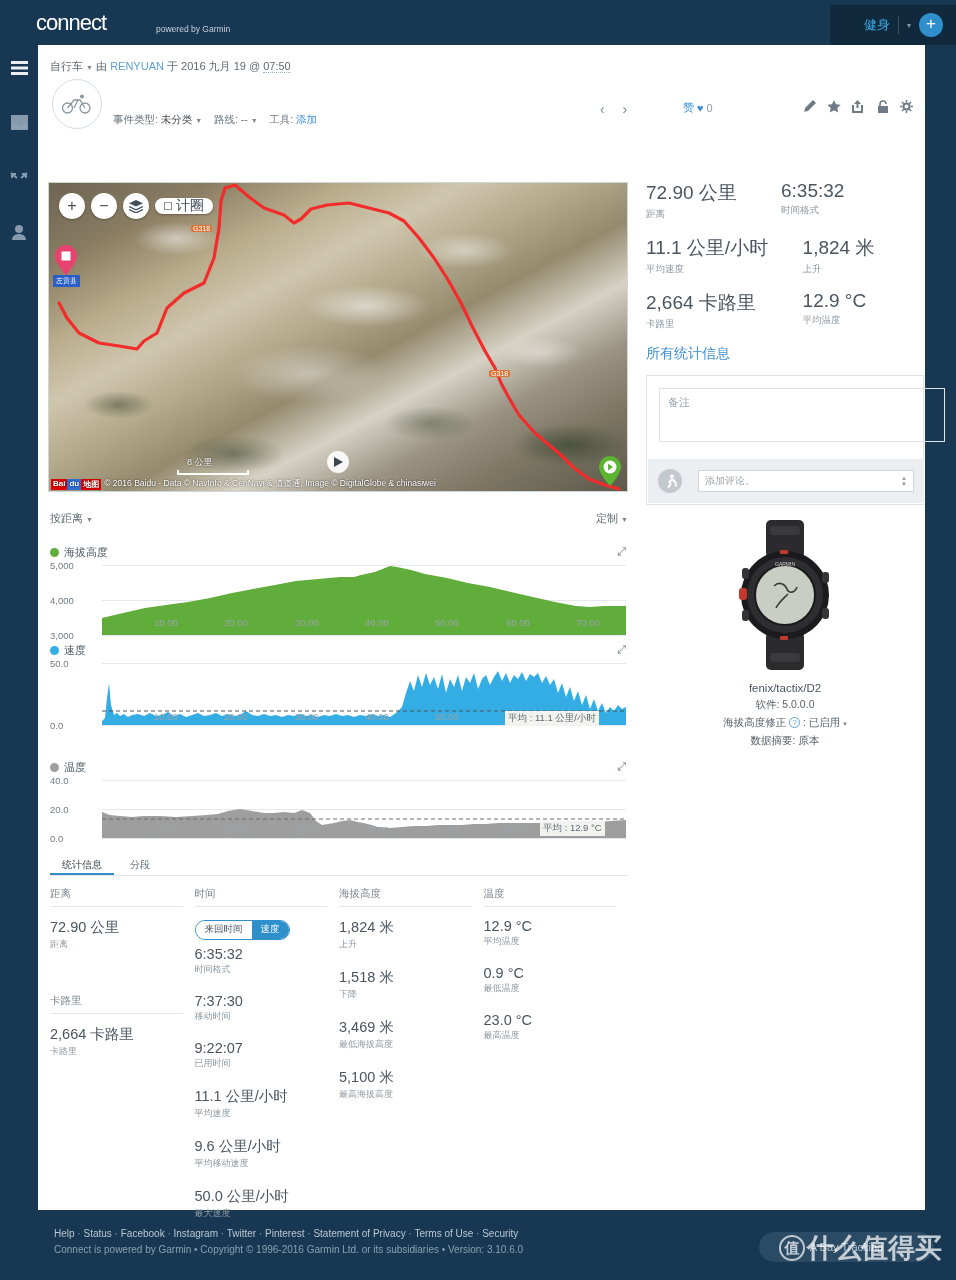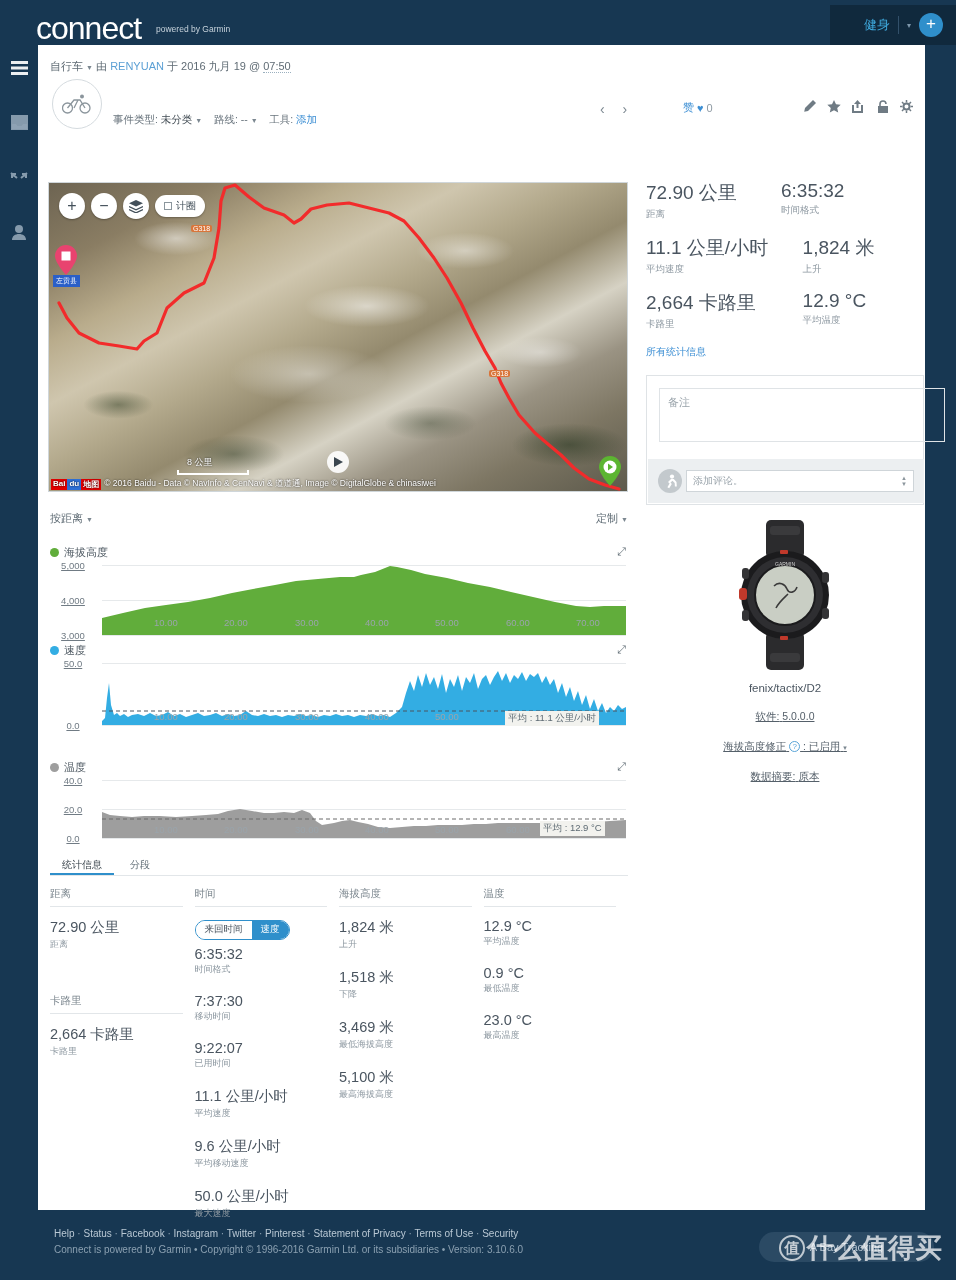--- a/index.html
+++ b/index.html
@@ -9,21 +9,21 @@
     background: #173752;
     overflow: hidden;
   }
   
   .topbar {
     position: absolute; left: 0; top: 0; width: 956px; height: 45px;
     background: #173752;
   }
   .logo {
     position: absolute; left: 36px; top: 10px;
-    color: #ffffff; font-size: 32px; letter-spacing: -1px; font-weight: 300;
+    color: #ffffff; font-size: 22px; letter-spacing: -1px; font-weight: 300;
   }
   .logo-sub {
     position: absolute; left: 156px; top: 24px;
     color: #c7d3dc; font-size: 8.5px;
   }
   .top-right {
     position: absolute; right: 0; top: 5px; width: 126px; height: 40px;
     background: #10293d;
     display: flex; align-items: center; justify-content: flex-end;
   }
@@ -112,22 +112,22 @@
   .map-ctrls {
     position: absolute; left: 10px; top: 10px; display: flex; align-items: center; gap: 6px;
   }
   .mc {
     width: 26px; height: 26px; border-radius: 50%;
     background: #fff; color: #43505a; font-size: 16px;
     display: flex; align-items: center; justify-content: center;
     box-shadow: 0 1px 2px rgba(0,0,0,.3);
   }
   .mc-pill {
-    height: 22px; border-radius: 11px; background: #fff; color: #43505a;
-    font-size: 10px; display: flex; align-items: center; gap: 4px;
+    height: 16px; border-radius: 11px; background: #fff; color: #43505a;
+    font-size: 14px; display: flex; align-items: center; gap: 4px;
     padding: 0 9px; box-shadow: 0 1px 2px rgba(0,0,0,.3);
   }
   .mc-box { width: 8px; height: 8px; border: 1px solid #8b969d; }
   .map-attr {
     position: absolute; left: 0; bottom: 0; height: 14px; width: 100%;
     font-size: 8.5px; color: #fff; display: flex; align-items: center; gap: 3px;
     text-shadow: 0 0 2px rgba(0,0,0,.9); padding-left: 2px;
   }
   .baidu-logo {
     display: inline-flex; font-size: 8px; font-weight: bold;
@@ -155,67 +155,67 @@
   .rd-label {
     position: absolute; font-size: 7px; color: #fff; background: #d9753a;
     padding: 0 2px; border-radius: 2px;
   }
   
   .stats { position: absolute; left: 608px; top: 135px; width: 270px; }
   .srow { display: flex; margin-bottom: 14px; }
   .scell { width: 50%; }
   .sval { font-size: 19px; color: #4a5560; font-weight: 400; white-space: nowrap; }
   .slab { font-size: 9.5px; color: #8d98a1; margin-top: 2px; }
-  .all-stats { font-size: 10px; color: #3d8fd4; margin-top: 4px; }
+  .all-stats { font-size: 14px; color: #3d8fd4; margin-top: 4px; }
   .notebox {
     position: absolute; left: 608px; top: 330px; width: 278px; height: 130px;
     border: 1px solid #dfe3e6; background: #fff;
   }
   .note-area {
     position: absolute; left: 12px; top: 12px; width: 286px; height: 54px;
     border: 1px solid #dfe3e6; font-size: 11px; color: #9aa4ab; padding: 6px 8px;
   }
   .comment-bar {
     position: absolute; left: 1px; bottom: 1px; width: 276px; height: 44px;
-    background: #eceff1; display: flex; align-items: center; gap: 4px; padding: 0 10px;
+    background: #eceff1; display: flex; align-items: center; gap: 16px; padding: 0 10px;
   }
   .cavatar {
     width: 24px; height: 24px; border-radius: 50%; background: #c3c9cd;
     display: flex; align-items: center; justify-content: center;
   }
   .cinput {
     flex: 1; height: 22px; border: 1px solid #cfd5d9; background: #fff;
     font-size: 10px; color: #9aa4ab; padding: 0 6px; display: flex; align-items: center;
     justify-content: space-between;
   }
   .spin { display: flex; flex-direction: column; font-size: 6px; color: #8c969d; line-height: 6px; }
   
   .device { position: absolute; left: 608px; top: 475px; width: 278px; text-align: center; }
   .watch { margin: 0 auto; }
   .dev-name { font-size: 11.5px; color: #4b5661; margin-top: 8px; }
-  .dev-line { font-size: 10.5px; color: #55606a; margin-top: 16px; text-decoration: underline; }
+  .dev-line { font-size: 10.5px; color: #55606a; margin-top: 4px; }
   .qmark {
     display: inline-block; width: 11px; height: 11px; border-radius: 50%;
     border: 1px solid #58a4d8; color: #58a4d8; font-size: 8px; line-height: 9px;
     text-align: center; vertical-align: 1px;
   }
   
   .chart-head {
     position: absolute; left: 12px; top: 466px; width: 578px;
     display: flex; justify-content: space-between; font-size: 11px; color: #5d6a73;
   }
   .chart-block { position: absolute; left: 12px; width: 578px; }
   .ch-legend { display: flex; align-items: center; gap: 5px; font-size: 11px; color: #4f5a63; }
   .ch-dot { width: 9px; height: 9px; border-radius: 50%; }
   .expand {
     position: absolute; right: 2px; top: 0; color: #66727a; font-size: 11px;
   }
   .plot { position: relative; margin-top: 5px; }
   .ax-lab {
-    position: absolute; left: 0; font-size: 9.5px; color: #707b84; text-align: center; width: 46px; text-decoration: underline;
+    position: absolute; left: 0; font-size: 9.5px; color: #707b84; text-align: left; width: 46px;
   }
   .gline { position: absolute; left: 52px; right: 2px; border-top: 1px solid #e6e9eb; }
   .xlab { position: absolute; font-size: 9.5px; color: #9aa4ab; }
   .avg-note {
     position: absolute; font-size: 9.5px; color: #5d6a73; background: #f2f2ee;
     padding: 1px 3px;
   }
   
   .tabs {
     position: absolute; left: 12px; top: 805px; width: 578px;

